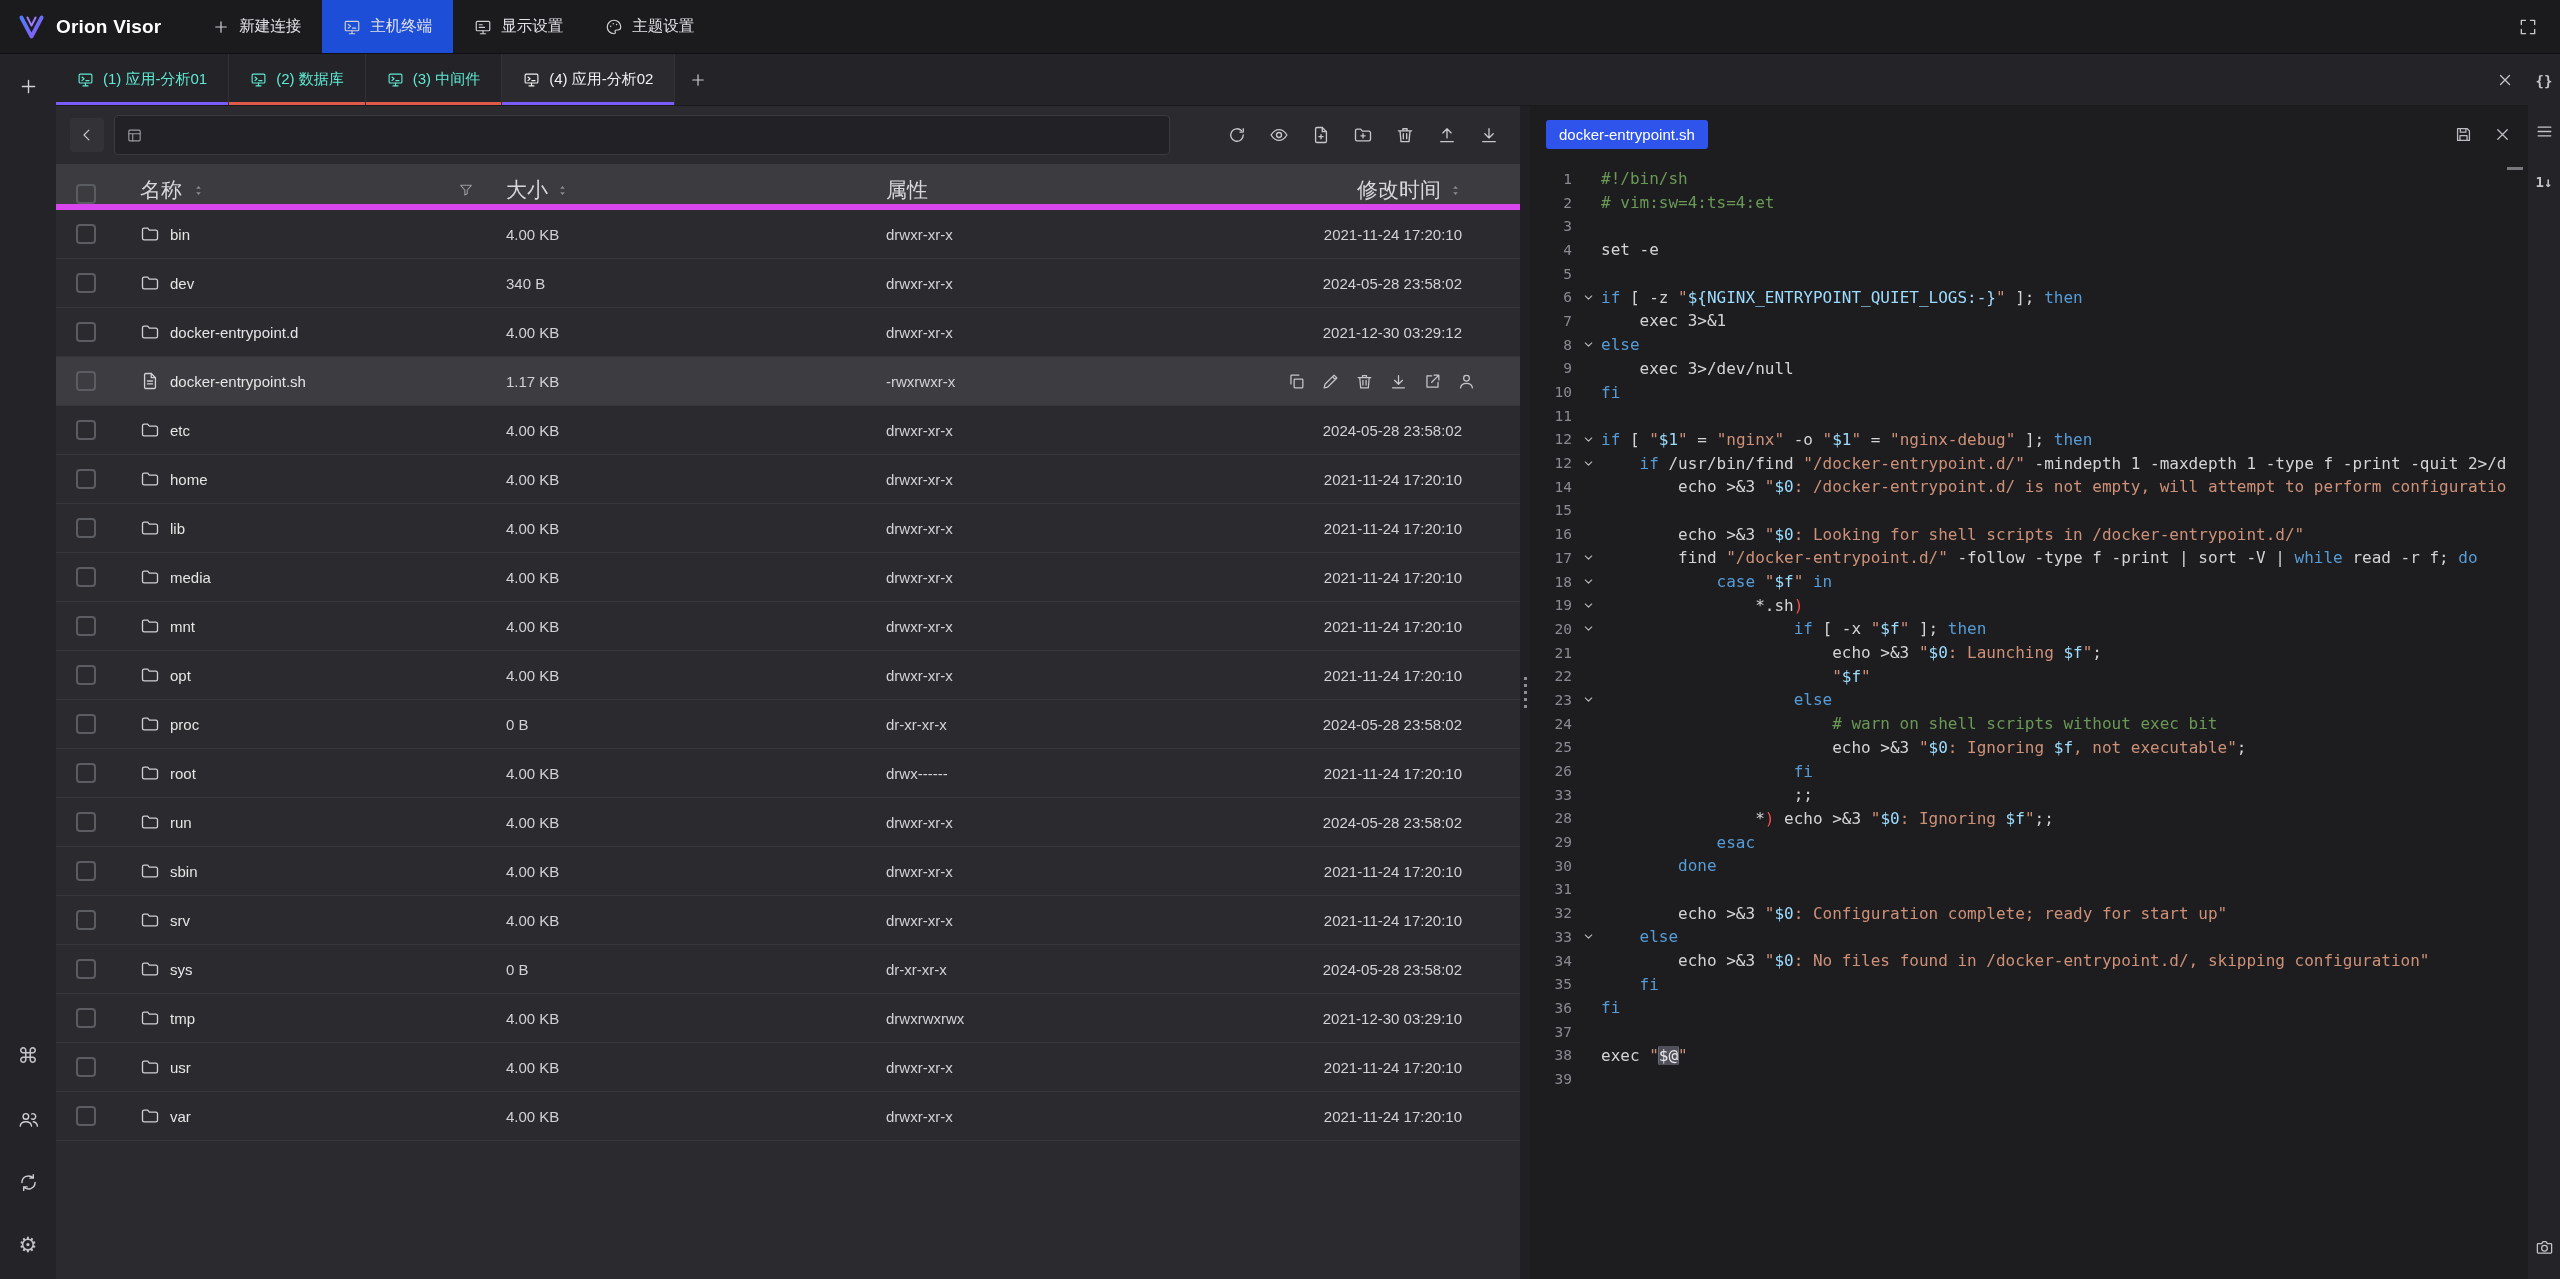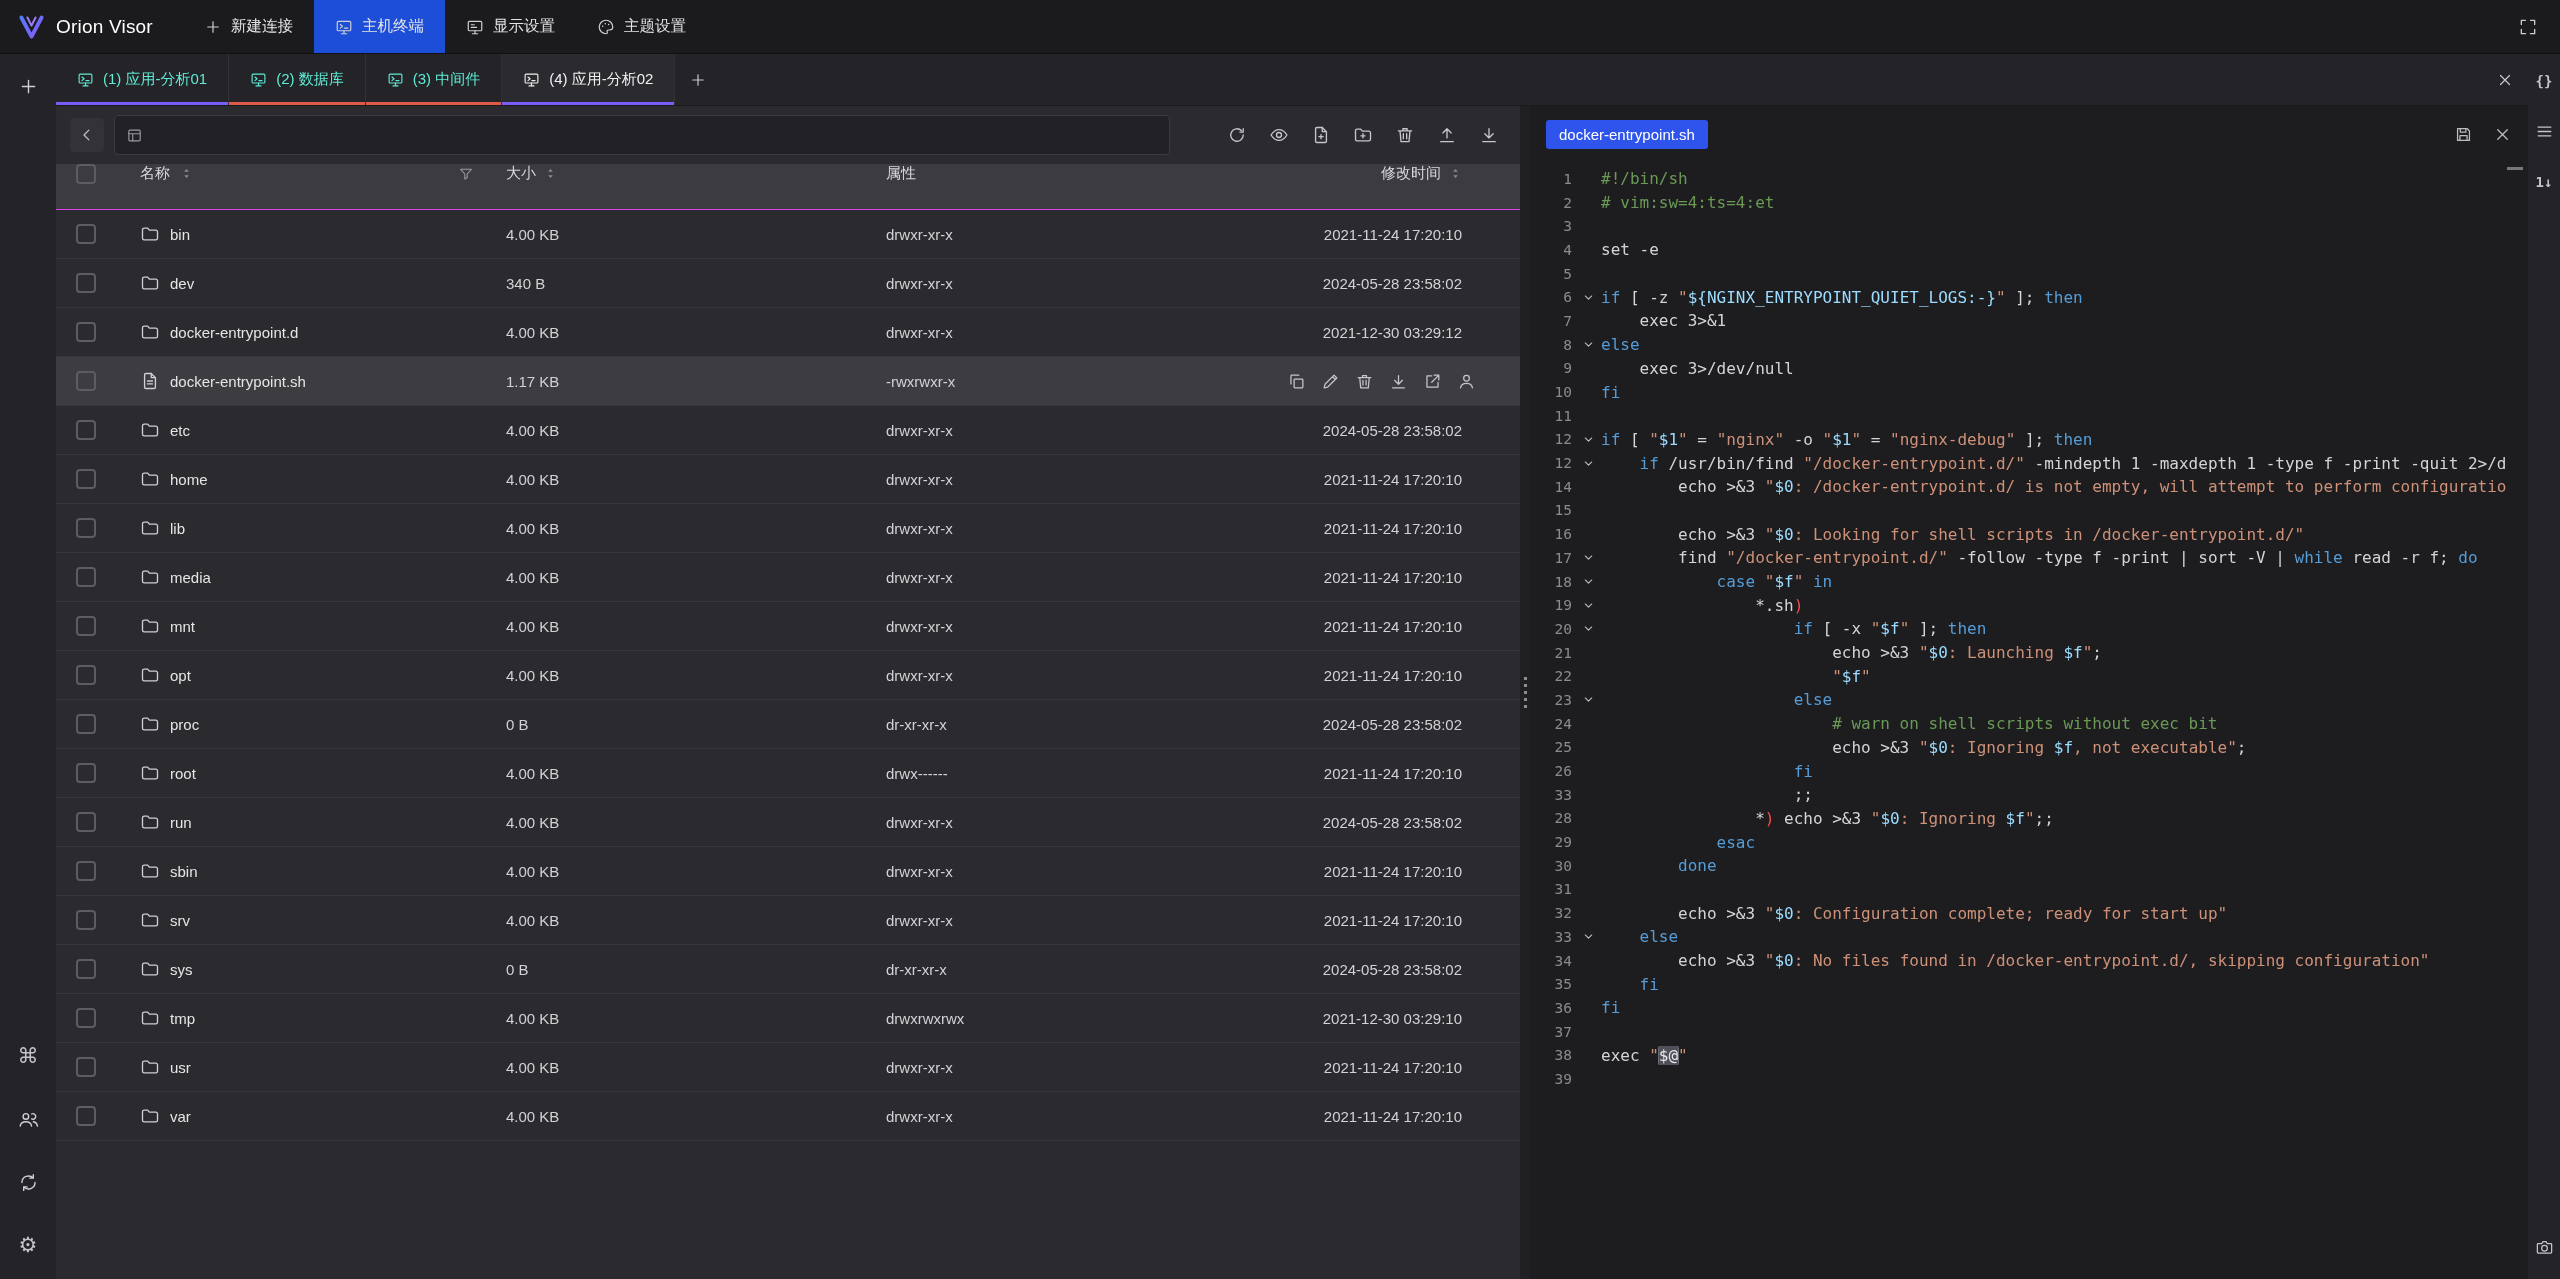--- a/index.html
+++ b/index.html
@@ -8,21 +8,21 @@
   .app{width:2560px;height:1279px;display:flex;flex-direction:column}
 
   
   .ic{width:20px;height:20px;stroke:currentColor;fill:none;stroke-width:1.6;stroke-linecap:round;stroke-linejoin:round;display:block}
   .ic-fill{fill:currentColor;stroke:none}
 
   
   .topbar{height:54px;flex:0 0 54px;background:#1b1b1e;border-bottom:1px solid #101012;display:flex;align-items:center}
   .logo{display:flex;align-items:center;gap:11px;padding:0 30px 0 18px}
   .logo .ic{width:27px;height:27px}
-  .logo-text{font-size:19px;font-weight:normal;color:#ffffff;letter-spacing:.2px;white-space:nowrap}
+  .logo-text{font-size:19px;font-weight:bold;color:#ffffff;letter-spacing:.2px;white-space:nowrap}
   .topbar-menu{display:flex;height:100%}
   .menu-item{height:100%;display:flex;align-items:center;gap:9px;padding:16px 21px;color:#e3e3e7;font-size:15.5px;cursor:pointer;white-space:nowrap}
   .menu-item .ic{width:18px;height:18px;color:#cfcfd4}
   .menu-item.active{background:#1d4ed8}
   .fullscreen-btn{margin-left:auto;margin-right:14px;width:36px;height:36px;display:flex;align-items:center;justify-content:center;color:#c9c9ce;cursor:pointer}
 
   
   .body{flex:1;display:flex;min-height:0}
   .left-rail{width:56px;flex:0 0 56px;background:#242428;display:flex;flex-direction:column;align-items:center;padding:14px 0 12px}
   .rail-btn{width:36px;height:36px;display:flex;align-items:center;justify-content:center;color:#cfcfd4;cursor:pointer}
@@ -57,21 +57,21 @@
   .file-panel{width:1464px;flex:0 0 1464px;background:#2b2b2f;display:flex;flex-direction:column;min-width:0}
   .fm-toolbar{height:58px;flex:0 0 58px;display:flex;align-items:center;padding:0 14px;gap:10px}
   .nav-btn{width:34px;height:34px;border-radius:4px;background:#323237;display:flex;align-items:center;justify-content:center;color:#c6c6cb;cursor:pointer}
   .nav-btn .ic{width:18px;height:18px}
   .path-input{width:1056px;height:40px;background:#222226;border:1px solid #3a3a3f;border-radius:4px;display:flex;align-items:center;gap:9px;padding:0 11px}
   .path-input .ic{width:17px;height:17px;color:#9a9aa1}
   .path-input input{flex:1;background:transparent;border:none;outline:none;color:#e0e0e3;font-size:15px;font-family:inherit}
   .tool-btns{margin-left:auto;display:flex;gap:7px}
   .tool-btn{width:35px;height:35px;border-radius:4px;display:flex;align-items:center;justify-content:center;color:#c6c6cb;cursor:pointer}
 
-  .thead{height:46px;flex:0 0 46px;background:#3b3b40;border-bottom:1px solid #d946ef;display:flex;align-items:flex-start;color:#d8d8dc;font-size:15px}
+  .thead{height:46px;flex:0 0 46px;background:#3b3b40;border-bottom:6px solid #d946ef;display:flex;align-items:flex-end;color:#d8d8dc;font-size:21px}
   .cell{display:flex;align-items:center;min-width:0}
   .col-check{width:60px;flex:0 0 60px;justify-content:center}
   .col-name{width:374px;flex:0 0 374px;padding-left:24px;gap:10px}
   .col-size{width:380px;flex:0 0 380px;padding-left:16px;gap:8px}
   .col-attr{width:375px;flex:0 0 375px;padding-left:16px}
   .col-time{flex:1;justify-content:flex-end;padding-right:58px;gap:8px}
   .sort-ic{width:13px;height:13px;color:#8b8b92}
   .filter-ic{width:16px;height:16px;color:#9a9aa1;margin-left:auto;margin-right:16px;cursor:pointer}
   .checkbox{width:20px;height:20px;border:2px solid #5c5c63;border-radius:4px;display:inline-block;cursor:pointer}
 

